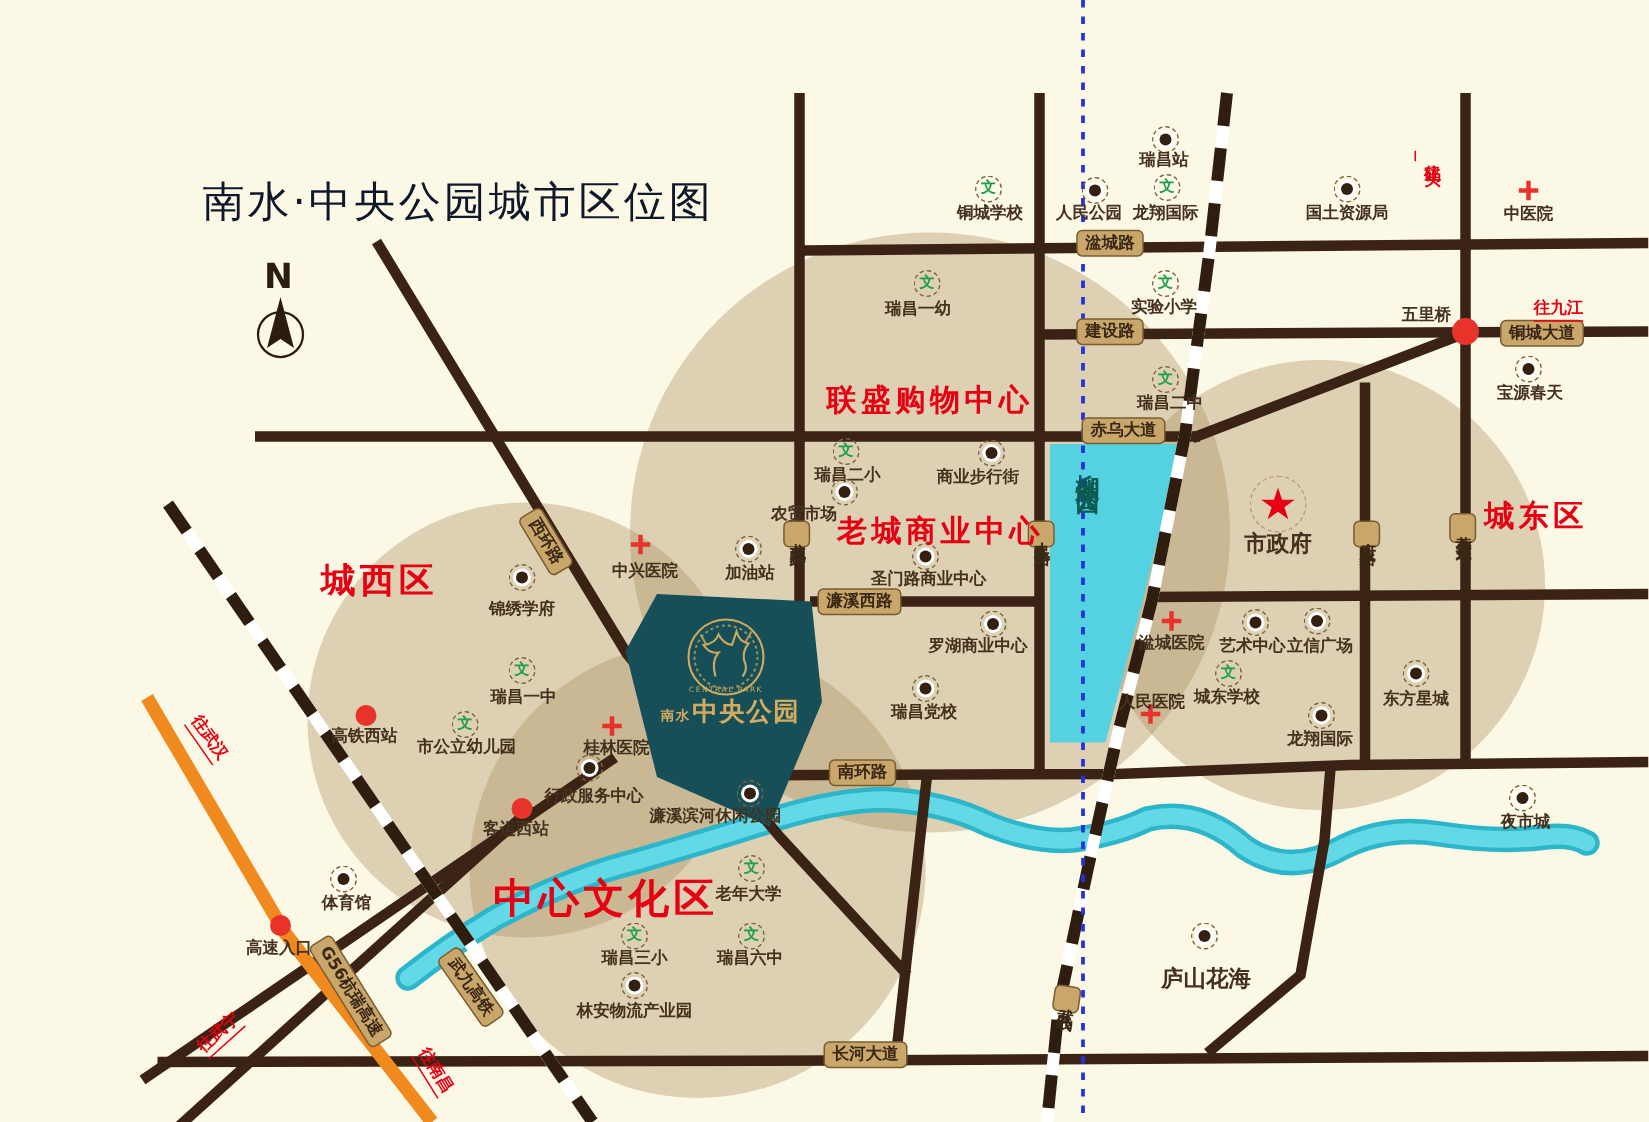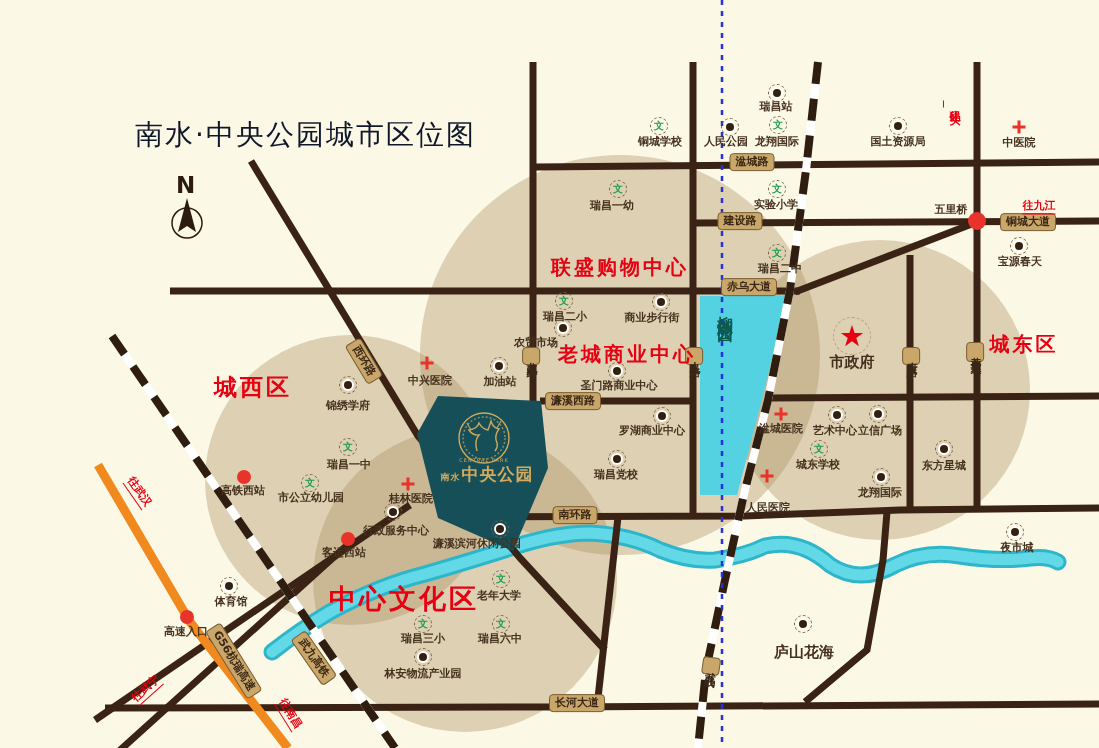--- a/index.html
+++ b/index.html
@@ -116,21 +116,21 @@
 <div class="district" style="left: 253px; top: 387px; transform: translate(-50%, -50%); font-size: 23px;">城西区</div>
     <div class="district" style="left: 620px; top: 267px; transform: translate(-50%, -50%); font-size: 20px;">联盛购物中心</div>
     <div class="district" style="left: 627px; top: 354px; transform: translate(-50%, -50%); font-size: 20px;">老城商业中心</div>
     <div class="district" style="left: 1024px; top: 344px; transform: translate(-50%, -50%); font-size: 20px;">城东区</div>
     <div class="district" style="left: 404px; top: 599px; transform: translate(-50%, -50%); font-size: 27px;">中心文化区</div>
     <div class="dir v" style="left: 952px; top: 104px; transform: translate(-50%, -50%);">往码头</div>
     <div class="dir" style="left: 1039px; top: 206px; transform: translate(-50%, -50%);">往九江</div>
     <div class="dir" style="left: 139px; top: 492px; transform: translate(-50%, -50%) rotate(55deg);">往武汉</div>
     <div class="dir" style="left: 146px; top: 689px; transform: translate(-50%, -50%) rotate(-42deg);">往武宁</div>
     <div class="dir" style="left: 290px; top: 714px; transform: translate(-50%, -50%) rotate(58deg);">往南昌</div>
-    <div class="badge" style="left: 740px; top: 162px; transform: translate(-50%, -50%); margin-left: 12px;">湓城路</div>
+    <div class="badge" style="left: 740px; top: 162px; transform: translate(-50%, -50%);">湓城路</div>
     <div class="badge" style="left: 740px; top: 221px; transform: translate(-50%, -50%);">建设路</div>
     <div class="badge" style="left: 749px; top: 287px; transform: translate(-50%, -50%);">赤乌大道</div>
     <div class="badge" style="left: 1028px; top: 222px; transform: translate(-50%, -50%);">铜城大道</div>
     <div class="badge" style="left: 364px; top: 361px; transform: translate(-50%, -50%) rotate(59deg);">西环路</div>
     <div class="badge v" style="left: 531px; top: 356px; transform: translate(-50%, -50%);">龙泉路</div>
     <div class="badge v" style="left: 694px; top: 356px; transform: translate(-50%, -50%);">人民路</div>
     <div class="badge v" style="left: 911px; top: 356px; transform: translate(-50%, -50%);">府东路</div>
     <div class="badge v" style="left: 975px; top: 352px; transform: translate(-50%, -50%);">黄金大道</div>
     <div class="badge" style="left: 573px; top: 401px; transform: translate(-50%, -50%);">濂溪西路</div>
     <div class="badge" style="left: 575px; top: 515px; transform: translate(-50%, -50%);">南环路</div>
@@ -248,21 +248,21 @@
     <div class="plabel" style="left: 835px; top: 425px;">艺术中心</div>
     <div class="ring" style="left: 878px; top: 414px;">
       <span class="dotIn"></span>
     </div>
     <div class="plabel" style="left: 880px; top: 425px;">立信广场</div>
     <div class="ring" style="left: 819px; top: 449px;">
       <span class="schoolGlyph">文</span>
     </div>
     <div class="plabel" style="left: 818px; top: 459px;">城东学校</div>
     <div class="cross" style="left: 767px; top: 476px;"></div>
-    <div class="plabel" style="left: 768px; top: 502px;">人民医院</div>
+    <div class="plabel" style="left: 768px; top: 462px;">人民医院</div>
     <div class="ring" style="left: 881px; top: 477px;">
       <span class="dotIn"></span>
     </div>
     <div class="plabel" style="left: 880px; top: 487px;">龙翔国际</div>
     <div class="ring" style="left: 944px; top: 449px;">
       <span class="dotIn"></span>
     </div>
     <div class="plabel" style="left: 944px; top: 460px;">东方星城</div>
     <div class="starWrap" style="left: 852px; top: 336px;">
       <span class="starGlyph">★</span>
@@ -276,21 +276,21 @@
       <span class="schoolGlyph">文</span>
     </div>
     <div class="plabel" style="left: 423px; top: 633px;">瑞昌三小</div>
     <div class="ring" style="left: 501px; top: 624px;">
       <span class="schoolGlyph">文</span>
     </div>
     <div class="plabel" style="left: 500px; top: 633px;">瑞昌六中</div>
     <div class="ring" style="left: 423px; top: 657px;">
       <span class="dotIn"></span>
     </div>
-    <div class="plabel" style="left: 423px; top: 668px;">林安物流产业园</div>
+    <div class="plabel" style="left: 423px; top: 668px; font-family: Liberation Serif, serif;">林安物流产业园</div>
     <div class="ring" style="left: 803px; top: 624px;">
       <span class="dotIn"></span>
     </div>
     <div class="plabel" style="left: 804px; top: 644px; font-size: 15px;">庐山花海</div>
     <div class="ring" style="left: 1015px; top: 532px;">
       <span class="dotIn"></span>
     </div>
     <div class="plabel" style="left: 1017px; top: 542px;">夜市城</div>
   </div>
 

